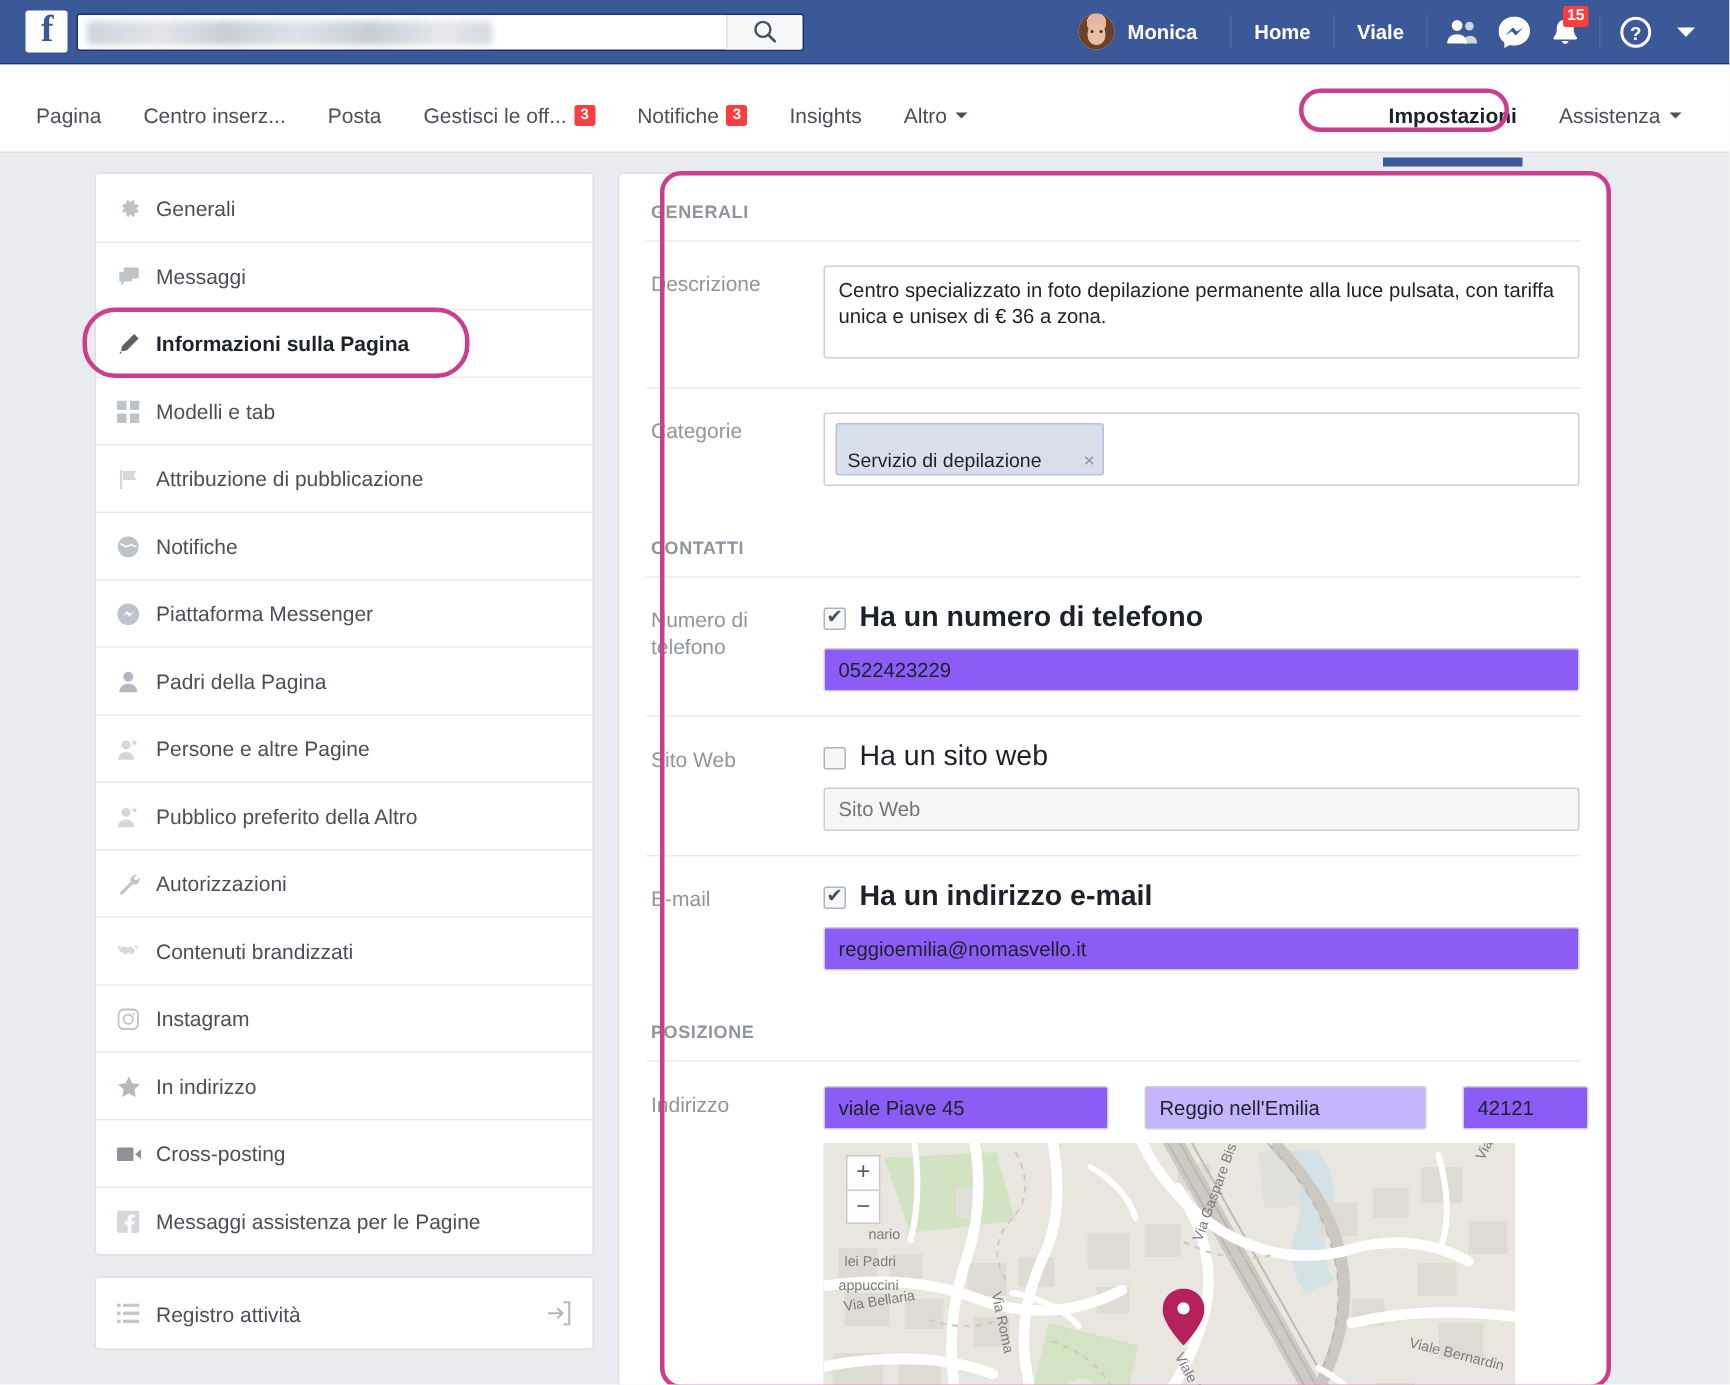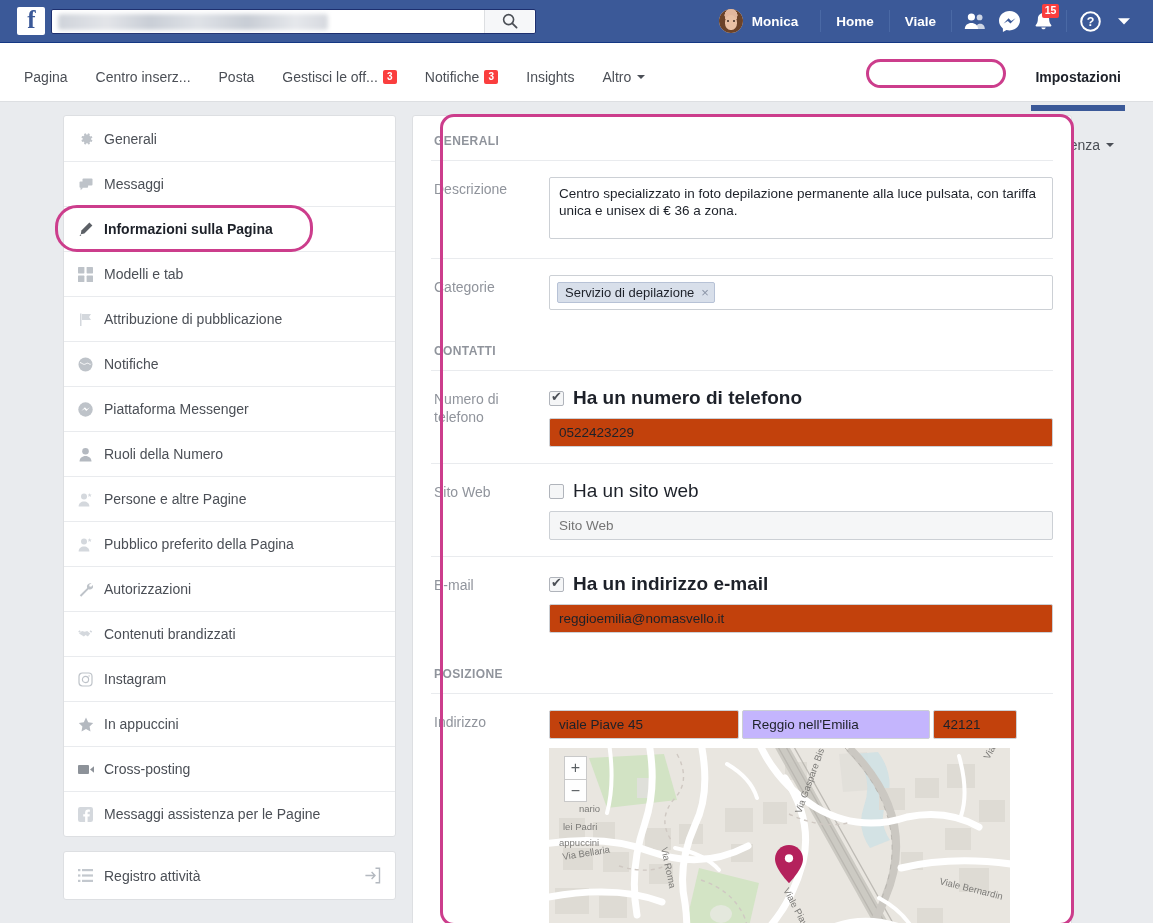--- a/index.html
+++ b/index.html
@@ -86,21 +86,21 @@
   }
   .tab:first-child{ margin-left:10px; }
   .tab .badge{
     background:#fa3e3e; color:#fff; font-size:10px; font-weight:bold;
     line-height:13px; min-width:14px; height:14px; border-radius:2px;
     text-align:center; margin-left:5px; padding:0 3px;
   }
   .caret{ display:inline-block; margin-left:6px;
     border-left:4px solid transparent; border-right:4px solid transparent;
     border-top:4px solid #4b4f56; }
-  #tabs-right{ margin-left:auto; display:flex; align-items:center; padding-right:18px;flex-direction:column;}
+  #tabs-right{ margin-left:auto; display:flex; align-items:flex-end; padding-right:18px;}
   #tab-settings{
     font-weight:bold; color:#1d2129; position:relative;
   }
   #tab-settings .underline{
     position:absolute; left:10px; right:10px; bottom:0; height:6px; background:#3b5998;
   }
   .pill-annot{
     position:absolute; border:3px solid #cc3d8c; border-radius:22px;
     pointer-events:none;
   }
@@ -152,44 +152,44 @@
   .row .rr{ flex:1; }
   textarea.fld{
     width:100%; height:62px; resize:none;
     border:1px solid #ccd0d5; border-radius:2px;
     padding:7px 9px; font-family:"Liberation Sans", sans-serif; font-size:13.5px;
     line-height:17px; color:#1d2129; outline:none;
   }
   input.fld{
     width:100%; height:29px; border:1px solid #ccd0d5; border-radius:2px;
     padding:0 9px; font-family:"Liberation Sans", sans-serif; font-size:13.5px;
-    color:#1d2129; outline:none; background:#c2410c;
+    color:#1d2129; outline:none; background:#8b5cf6;
   }
   input.fld.disabled{ background:#f5f6f7; color:#90949c; }
   input.fld.autofill{ background:#c4b5fd; }
   .tokenbox{
     border:1px solid #ccd0d5; border-radius:2px; padding:6px 7px; min-height:34px;
   }
   .token{
     display:inline-flex; align-items:center; background:#d8dfea;
-    border:1px solid #b7c2d6; border-radius:2px; padding:2px 5px 2px 7px;
-    font-size:13px; color:#1d2129;
+    border:1px solid #b7c2d6; border-radius:2px; padding:16px 5px 2px 7px;
+    font-size:13px; color:#1d2129;gap:21px;
   }
   .token .x{ margin-left:7px; color:#8a94a6; font-size:13px; }
   .cb-line{ display:flex; align-items:center; margin-bottom:9px; }
   .cb{
     width:15px; height:15px; border:1px solid #b0b4bb; border-radius:2px;
     background:#f5f6f7; margin-right:9px; flex:none; position:relative;
   }
   .cb.checked::after{
     content:"✔"; position:absolute; left:1px; top:-3px; font-size:13px; color:#4b4f56;
   }
   .cb-lbl{ font-size:19px; color:#1d2129; }
   .cb-line.on .cb-lbl{ font-weight:bold; }
-  .addr-grid{ display:flex; gap:3px;align-items:flex-end; }
+  .addr-grid{ display:flex; gap:24px;align-items:flex-end; }
   .addr-grid .a1{ flex:0 0 190px; }
   .addr-grid .a2{ flex:0 0 188px; }
   .addr-grid .a3{ flex:0 0 84px; }
 
   
   #map-wrap{
     position:relative; margin-top:9px; width:461px; height:225px;
     background:#e8e5df; overflow:hidden; border:0;
   }
   #map-wrap svg{ position:absolute; left:0; top:0; }
@@ -393,21 +393,21 @@
         <span class="lbl">Piattaforma Messenger</span>
       </div>
 
       <div class="side-item">
         <span class="ic">
           <svg width="15" height="15" viewBox="0 0 15 15" fill="#b4b9c0">
               <circle cx="7.5" cy="4.2" r="3.3"></circle>
               <path d="M1.5 14.5c0-3.4 2.7-5.6 6-5.6s6 2.2 6 5.6z"></path>
             </svg>
         </span>
-        <span class="lbl">Ruoli della Numero</span>
+        <span class="lbl">Padri della Pagina</span>
       </div>
 
       <div class="side-item">
         <span class="ic">
           <svg width="15" height="15" viewBox="0 0 15 15" fill="#d4d8dd">
               <circle cx="6" cy="4.6" r="3"></circle>
               <path d="M.6 14.5c0-3.1 2.4-5.1 5.4-5.1s5.4 2 5.4 5.1z"></path>
               <path d="M11.6 1l.6 1.4 1.5.1-1.1 1 .4 1.4-1.4-.8-1.3.8.4-1.4-1.1-1 1.5-.1z"></path>
             </svg>
         </span>
@@ -415,21 +415,21 @@
       </div>
 
       <div class="side-item">
         <span class="ic">
           <svg width="15" height="15" viewBox="0 0 15 15" fill="#d4d8dd">
               <circle cx="6" cy="4.6" r="3"></circle>
               <path d="M.6 14.5c0-3.1 2.4-5.1 5.4-5.1s5.4 2 5.4 5.1z"></path>
               <path d="M11.6 1l.6 1.4 1.5.1-1.1 1 .4 1.4-1.4-.8-1.3.8.4-1.4-1.1-1 1.5-.1z"></path>
             </svg>
         </span>
-        <span class="lbl">Pubblico preferito della Pagina</span>
+        <span class="lbl">Pubblico preferito della Altro</span>
       </div>
 
       <div class="side-item">
         <span class="ic">
           <svg width="15" height="15" viewBox="0 0 15 15" fill="#bec3c9">
               <path d="M13.6 1.5a3.4 3.4 0 0 0-4.4 4.4L1.8 13.3l1.4 1.4 7.4-7.4a3.4 3.4 0 0 0 4.4-4.4l-1.9 1.9-1.6-.4-.4-1.6z"></path>
             </svg>
         </span>
         <span class="lbl">Autorizzazioni</span>
       </div>
@@ -454,21 +454,21 @@
         </span>
         <span class="lbl">Instagram</span>
       </div>
 
       <div class="side-item">
         <span class="ic">
           <svg width="16" height="15" viewBox="0 0 16 15" fill="#b4b9c0">
               <path d="M8 .6l2.2 4.6 5 .7-3.6 3.5.9 5-4.5-2.4-4.5 2.4.9-5L.8 5.9l5-.7z"></path>
             </svg>
         </span>
-        <span class="lbl">In appuccini</span>
+        <span class="lbl">In indirizzo</span>
       </div>
 
       <div class="side-item">
         <span class="ic">
           <svg width="17" height="13" viewBox="0 0 17 13" fill="#8d9299">
               <rect x="0" y="2" width="11" height="9" rx="1"></rect>
               <path d="M12 6.5l4-3.3v6.6z"></path>
             </svg>
         </span>
         <span class="lbl">Cross-posting</span>

